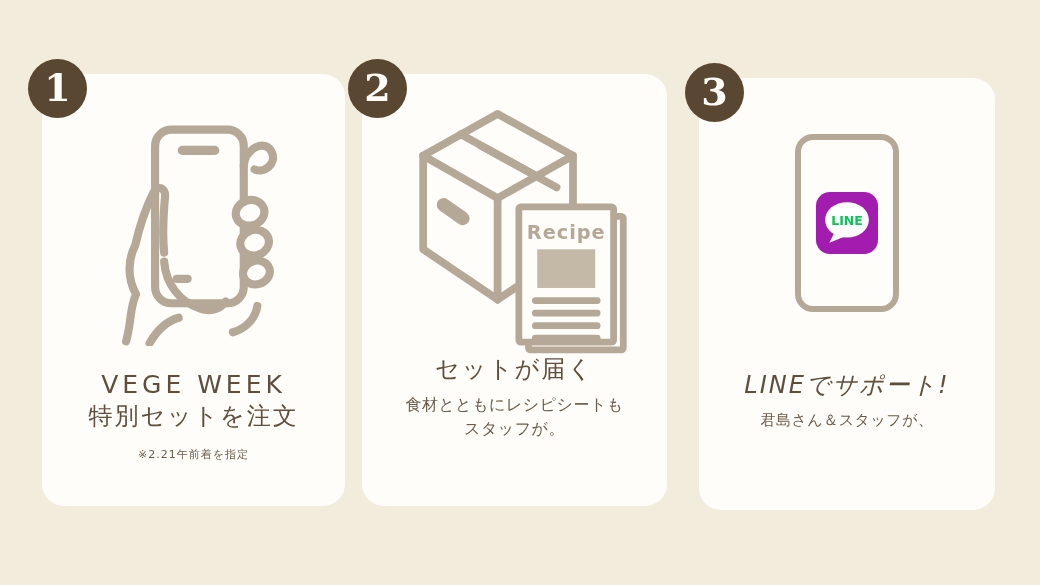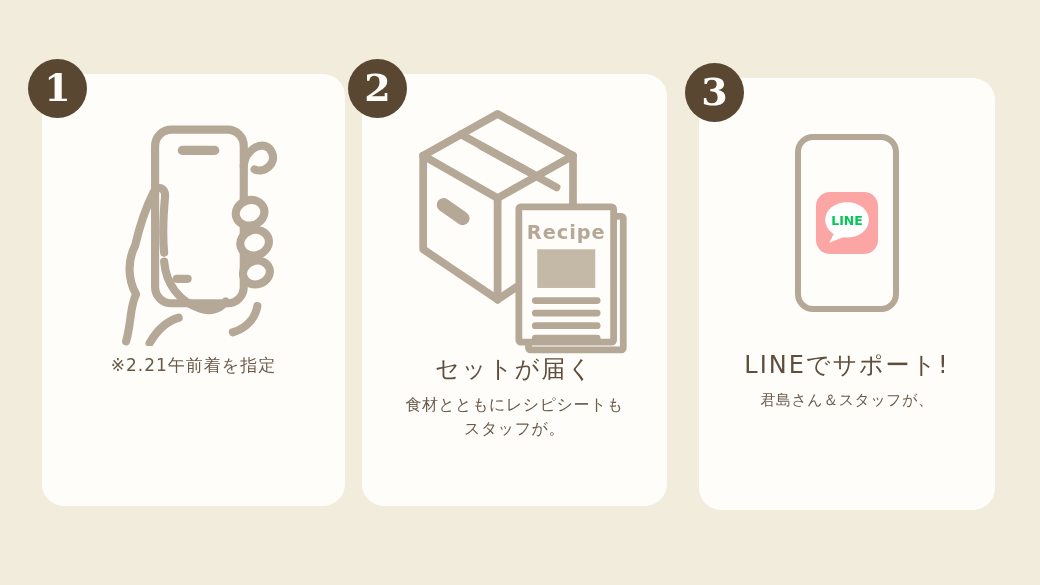--- a/index.html
+++ b/index.html
@@ -47,51 +47,51 @@
     margin:0;
     color:#5f4e3c;
     font-weight:500;
     font-size:24px;
     line-height:1.32;
     letter-spacing:2px;
   }
   .title .en{letter-spacing:4px;font-size:25px;}
   .title span{display:block;}
   .note{
-    margin:8px 0 0 0;
+    margin:14px 0 0 0;
     color:#6a5a49;
-    font-size:17px;
+    font-size:11px;
     letter-spacing:1px;
   }
   .body{
     margin:7px 0 0 0;
     color:#6a5a49;
     font-size:16px;
     line-height:1.52;
     letter-spacing:0.5px;
   }
   .body span{display:block;}
   .card3 .body{font-size:15px;}
   .icon1{margin-top:40px;}
   .icon2{margin-top:30px;}
   .card1 .title{margin-top:22px;}
   .card2 .title{}
-  .card3 .title{margin-top:38px;}
+  .card3 .title{margin-top:58px;font-style:italic;}
   .phone3{
     margin-top:56px;
     width:92px;height:166px;
     border:6px solid #b5a896;
     border-radius:18px;
     display:flex;align-items:center;justify-content:center;
     background:#fefdfa;
   }
   .line-app{
     width:62px;height:62px;
     border-radius:14px;
-    background:#fca5a5;
+    background:#a21caf;
     display:flex;align-items:center;justify-content:center;
   }
 </style>
 </head>
 <body>
 
 <div class="canvas">
 
   <section class="card card1">
     <div class="badge">
@@ -109,20 +109,24 @@
         <ellipse cx="172" cy="139" rx="16" ry="14" transform="rotate(-18 172 139)"></ellipse>
         <ellipse cx="174" cy="172" rx="15" ry="13" transform="rotate(-18 174 172)"></ellipse>
       </g>
       <g stroke="#b5a896" stroke-width="9" fill="none" stroke-linecap="round" stroke-linejoin="round">
         <path d="M30,248 c6,-22 4,-38 11,-52 c-10,-18 -9,-38 -1,-54 c6,-26 14,-46 20,-58 c4,-9 14,-6 13,4 c-2,22 -3,42 -1,62"></path>
         <path d="M72,160 c2,24 16,44 40,52 c12,4 22,0 28,-8"></path>
         <path d="M56,250 c8,-14 18,-24 32,-28"></path>
         <path d="M148,238 c14,-4 25,-15 27,-29"></path>
       </g>
     </svg>
+    <h2 class="title">
+      <span class="en">VEGE WEEK</span>
+      <span>特別セットを注文</span>
+    </h2>
     <p class="note">※2.21午前着を指定</p>
   </section>
 
   <section class="card card2">
     <div class="badge">
       <span>2</span>
     </div>
     <svg class="icon2" width="232" height="250" viewBox="0 0 240 258">
       <g stroke="#b5a896" stroke-width="8" fill="none" stroke-linecap="round" stroke-linejoin="round">
         <path d="M102,10 L25,53 L102,97 L180,53 Z"></path>

